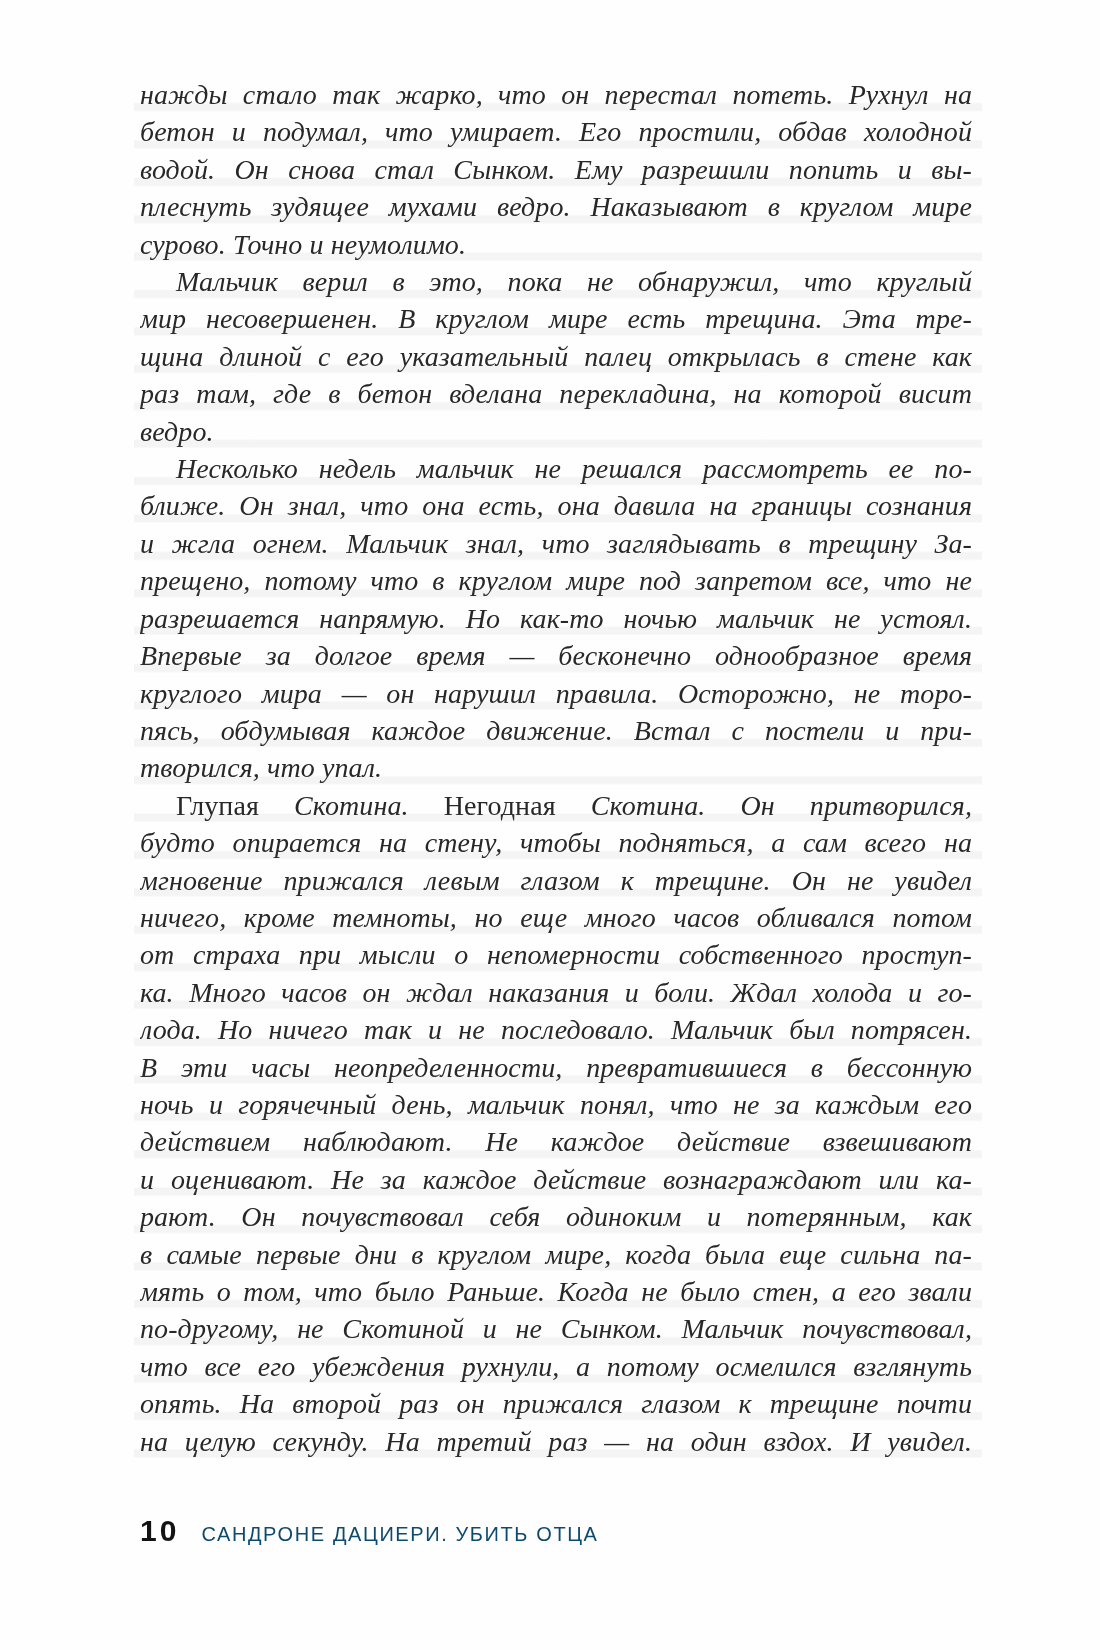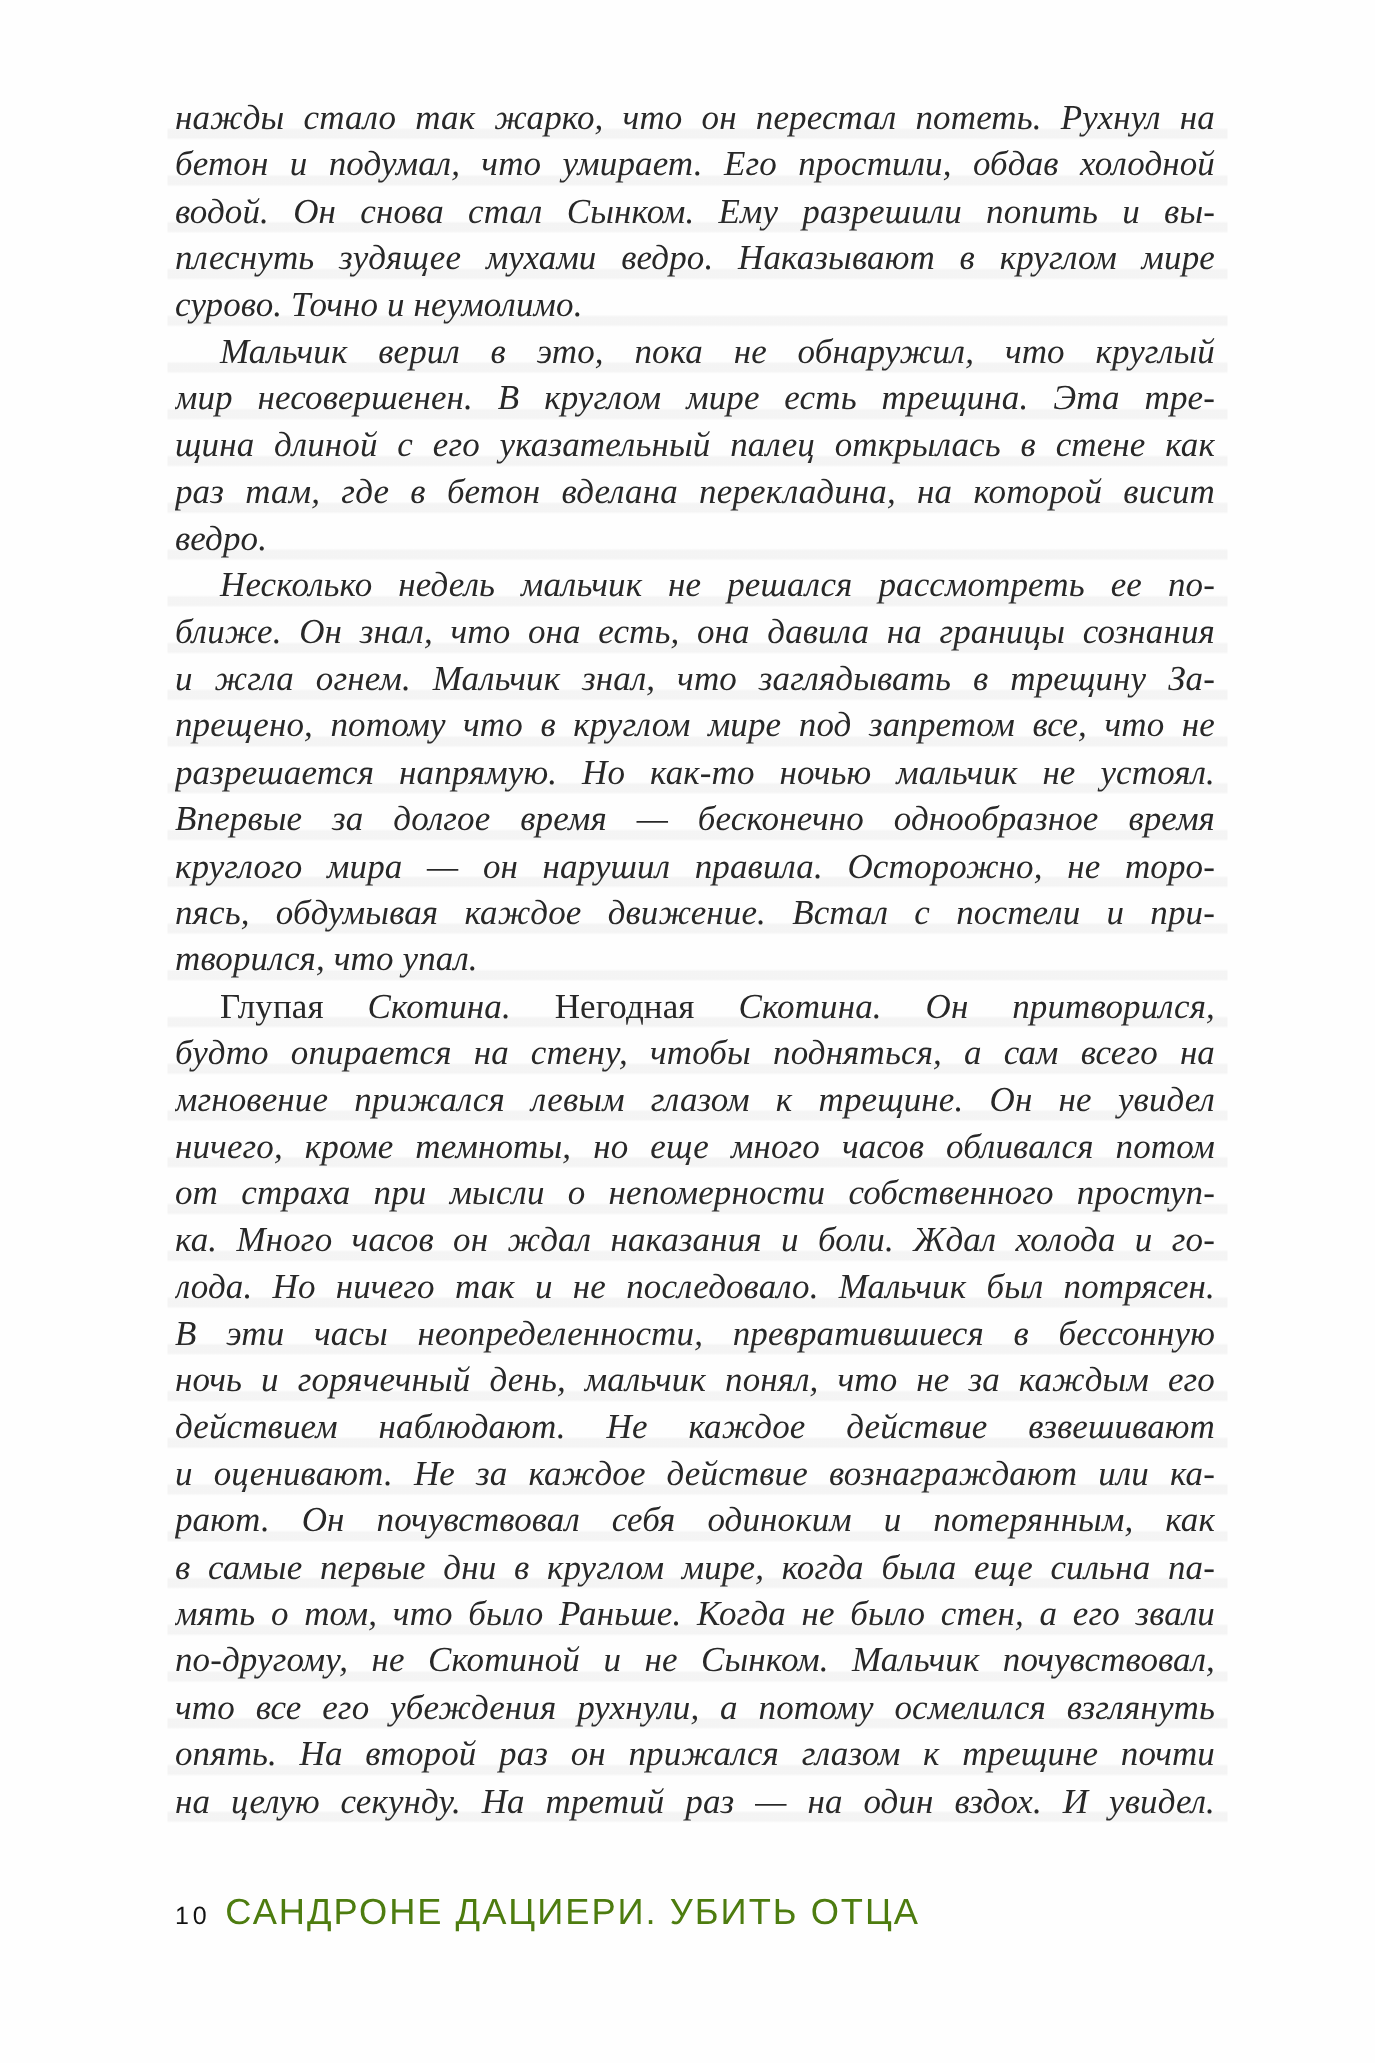--- a/index.html
+++ b/index.html
@@ -68,29 +68,29 @@
   .page-footer {
     position: absolute;
     left: 140px;
     top: 1514px;
     display: flex;
     align-items: baseline;
     font-family: "Liberation Sans", "DejaVu Sans", sans-serif;
     font-style: normal;
   }
   .page-number {
-    font-size: 20px;
-    font-weight: normal;
+    font-size: 30px;
+    font-weight: bold;
     color: #131313;
     letter-spacing: 3px;
   }
   .running-title {
-    margin-left: 12px;
-    font-size: 29px;
-    color: #4d7c0f;
+    margin-left: 22px;
+    font-size: 20px;
+    color: #0c4a6e;
     letter-spacing: 1.6px;
   }
 </style>
 </head>
 <body>
 
 <main class="scan-page">
 
   <section class="page-text">
       <div class="para">

